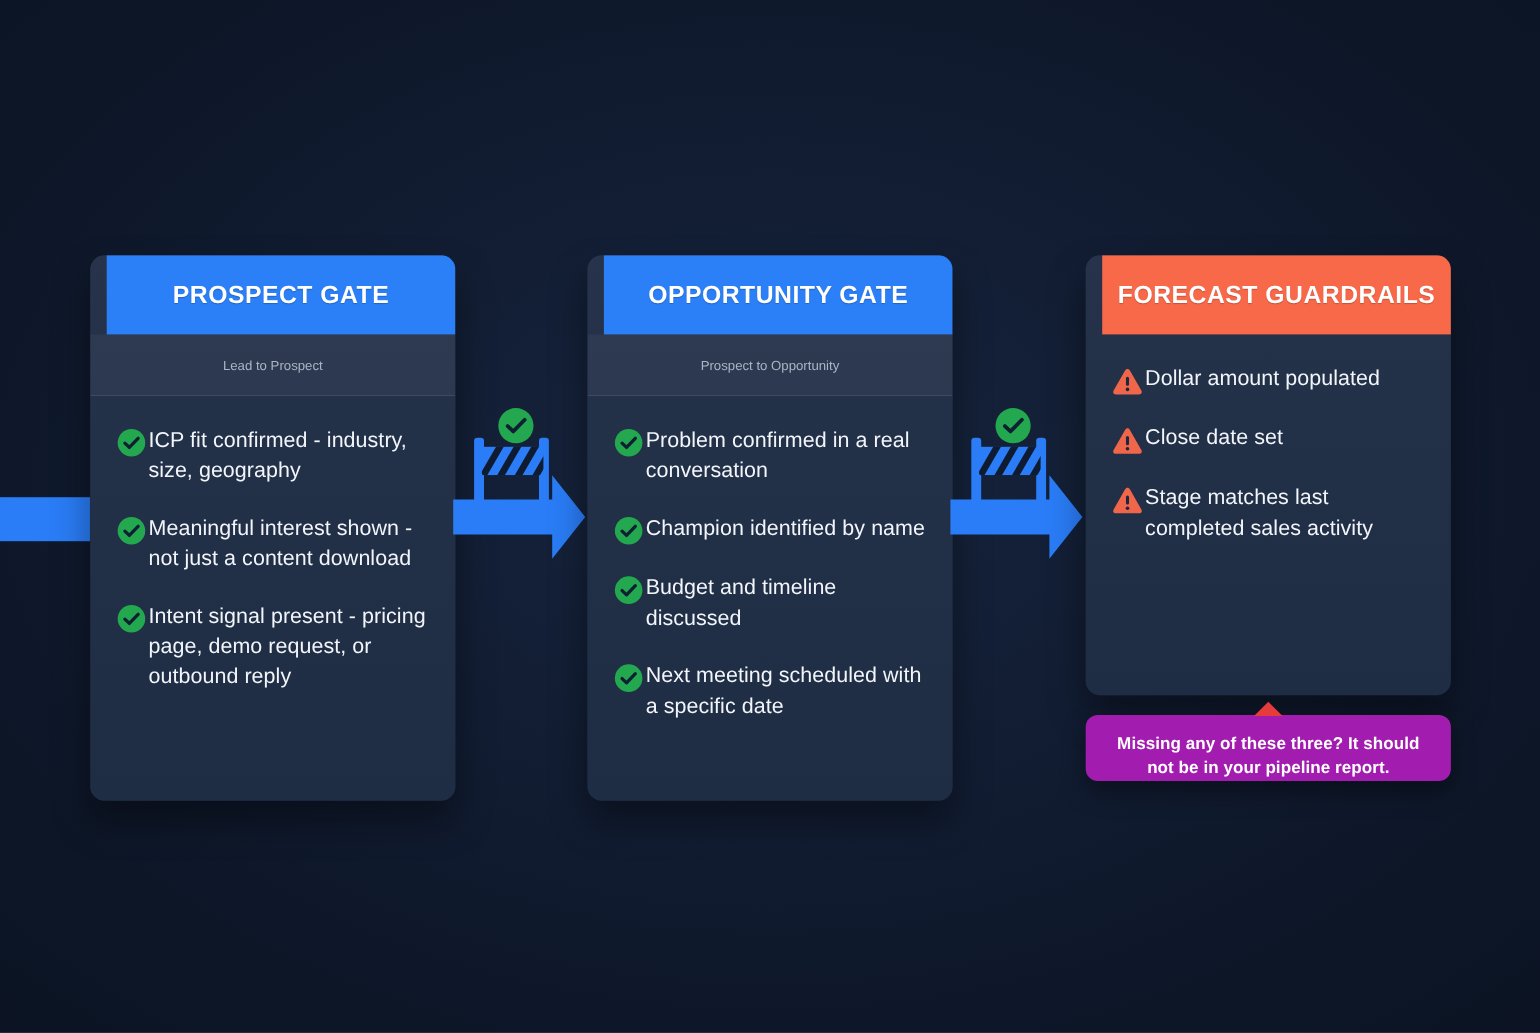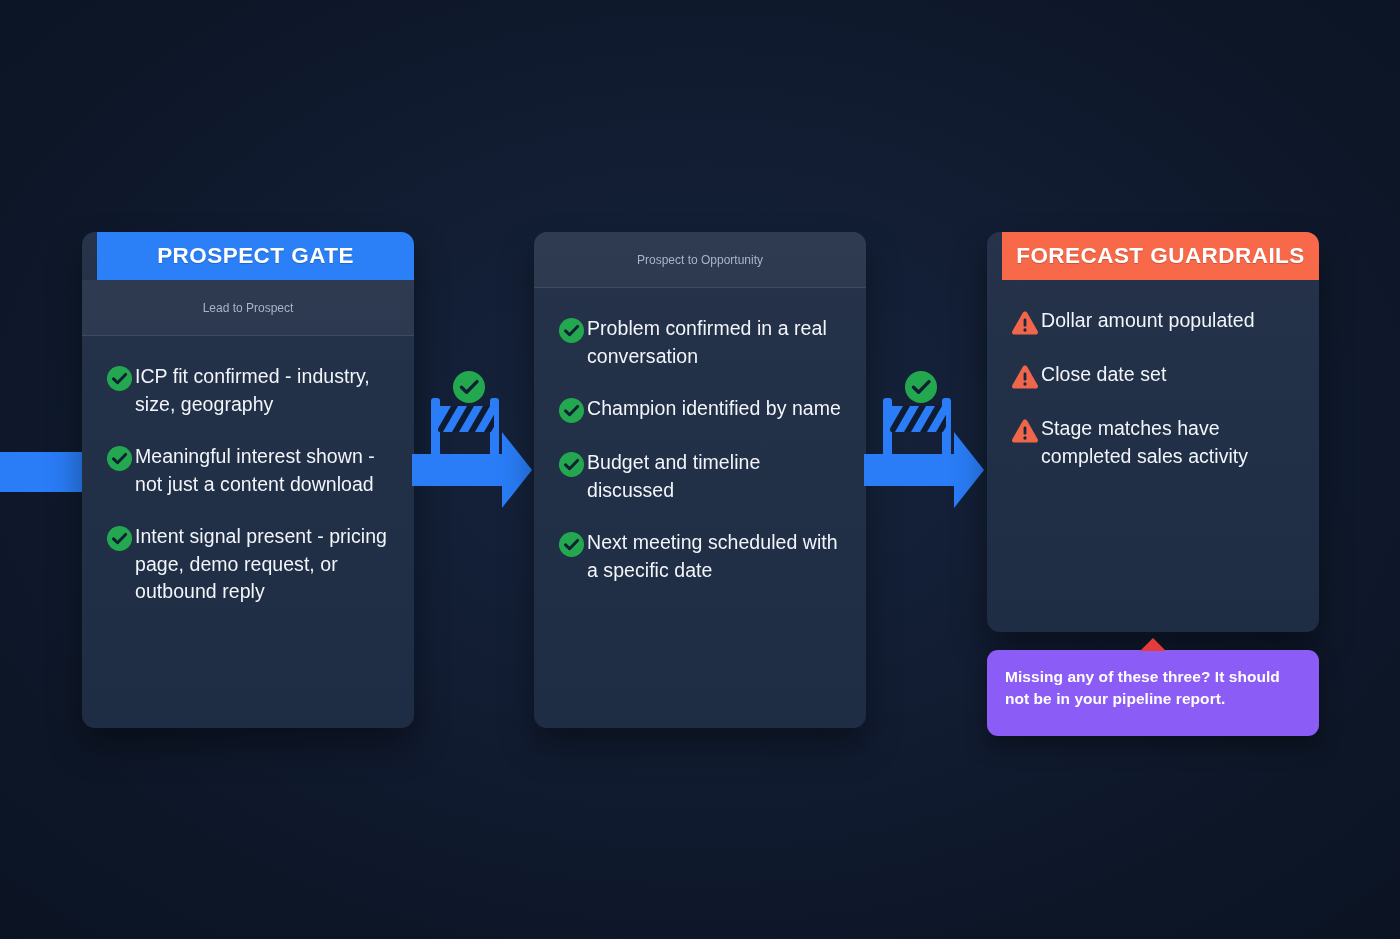--- a/index.html
+++ b/index.html
@@ -42,21 +42,21 @@
     border-radius: 13px;
     overflow: hidden;
     background: linear-gradient(180deg, #26334a 0%, #223048 35%, #1e2c44 100%);
     box-shadow: 0 18px 34px rgba(0,0,0,0.40);
   }
   #card-1 { left: 82px;  height: 496px; }
   #card-2 { left: 534px; height: 496px; }
   #card-3 { left: 987px; height: 400px; }
 
   .card-header {
-    height: 48px;
+    height: 72px;
     display: flex;
     align-items: center;
     justify-content: center;
     font-size: 22.5px;
     font-weight: bold;
     letter-spacing: 0.45px;
     color: #ffffff;
     text-shadow: 0 1px 1px rgba(0,0,0,0.22);
     margin-left: 15px;
   }
@@ -121,23 +121,24 @@
   #gate-1 { left: 406px; }
   #gate-2 { left: 858px; }
   .gate svg { display: block; width: 130px; height: 145px; }
 
   
   .callout {
     position: absolute;
     left: 987px;
     top: 650px;
     width: 332px;
-    background: #8b5cf6;
+    background: #a21caf;
     border-radius: 11px;
-    padding: 16px 18px 26px;
+    padding: 16px 18px 0;
+    text-align: center;
     box-shadow: 0 10px 22px rgba(0,0,0,0.38);
   }
   .callout-text {
     font-size: 15.5px;
     line-height: 22px;
     font-weight: bold;
     color: #ffffff;
     letter-spacing: 0.05px;
   }
   .callout-arrow {
@@ -216,20 +217,23 @@
           <line x1="78" y1="68" x2="100" y2="30"></line>
         </g>
       </g>
 
       <circle cx="63" cy="17" r="16" fill="#23a84f"></circle>
       <path d="M55.5 17.3 L60.6 22.2 L71 11.6" fill="none" stroke="#0f2033" stroke-width="3.4" stroke-linecap="round" stroke-linejoin="round"></path>
     </svg>
   </div>
 
   <div class="card" id="card-2">
+    <div class="card-header hdr-blue">
+      <span>OPPORTUNITY GATE</span>
+    </div>
     <div class="card-subtitle">
       <span>Prospect to Opportunity</span>
     </div>
     <div class="card-body">
 
       <div class="item">
         <svg class="icon-check" viewBox="0 0 28 28">
           <circle cx="14" cy="14" r="13" fill="#23a84f"></circle>
           <path d="M7.8 14.4 L12 18.4 L20.3 9.8" fill="none" stroke="#0f2033" stroke-width="3.1" stroke-linecap="round" stroke-linejoin="round"></path>
         </svg>
@@ -310,21 +314,21 @@
         </svg>
         <div class="item-text">Close date set</div>
       </div>
 
       <div class="item">
         <svg class="icon-warn" viewBox="0 0 28 26">
           <path d="M14 1.4 C15 1.4 15.7 1.9 16.2 2.8 L26.6 21.1 C27.6 22.9 26.6 24.6 24.6 24.6 H3.4 C1.4 24.6 0.4 22.9 1.4 21.1 L11.8 2.8 C12.3 1.9 13 1.4 14 1.4 Z" fill="#f0664a"></path>
           <rect x="12.6" y="8.4" width="2.8" height="8.3" rx="1.4" fill="#1b2740"></rect>
           <circle cx="14" cy="20" r="1.65" fill="#1b2740"></circle>
         </svg>
-        <div class="item-text">Stage matches have completed sales activity</div>
+        <div class="item-text">Stage matches last completed sales activity</div>
       </div>
 
     </div>
   </div>
 
   <div class="callout">
     <div class="callout-arrow"></div>
     <div class="callout-text">Missing any of these three? It should not be in your pipeline report.</div>
   </div>
 

